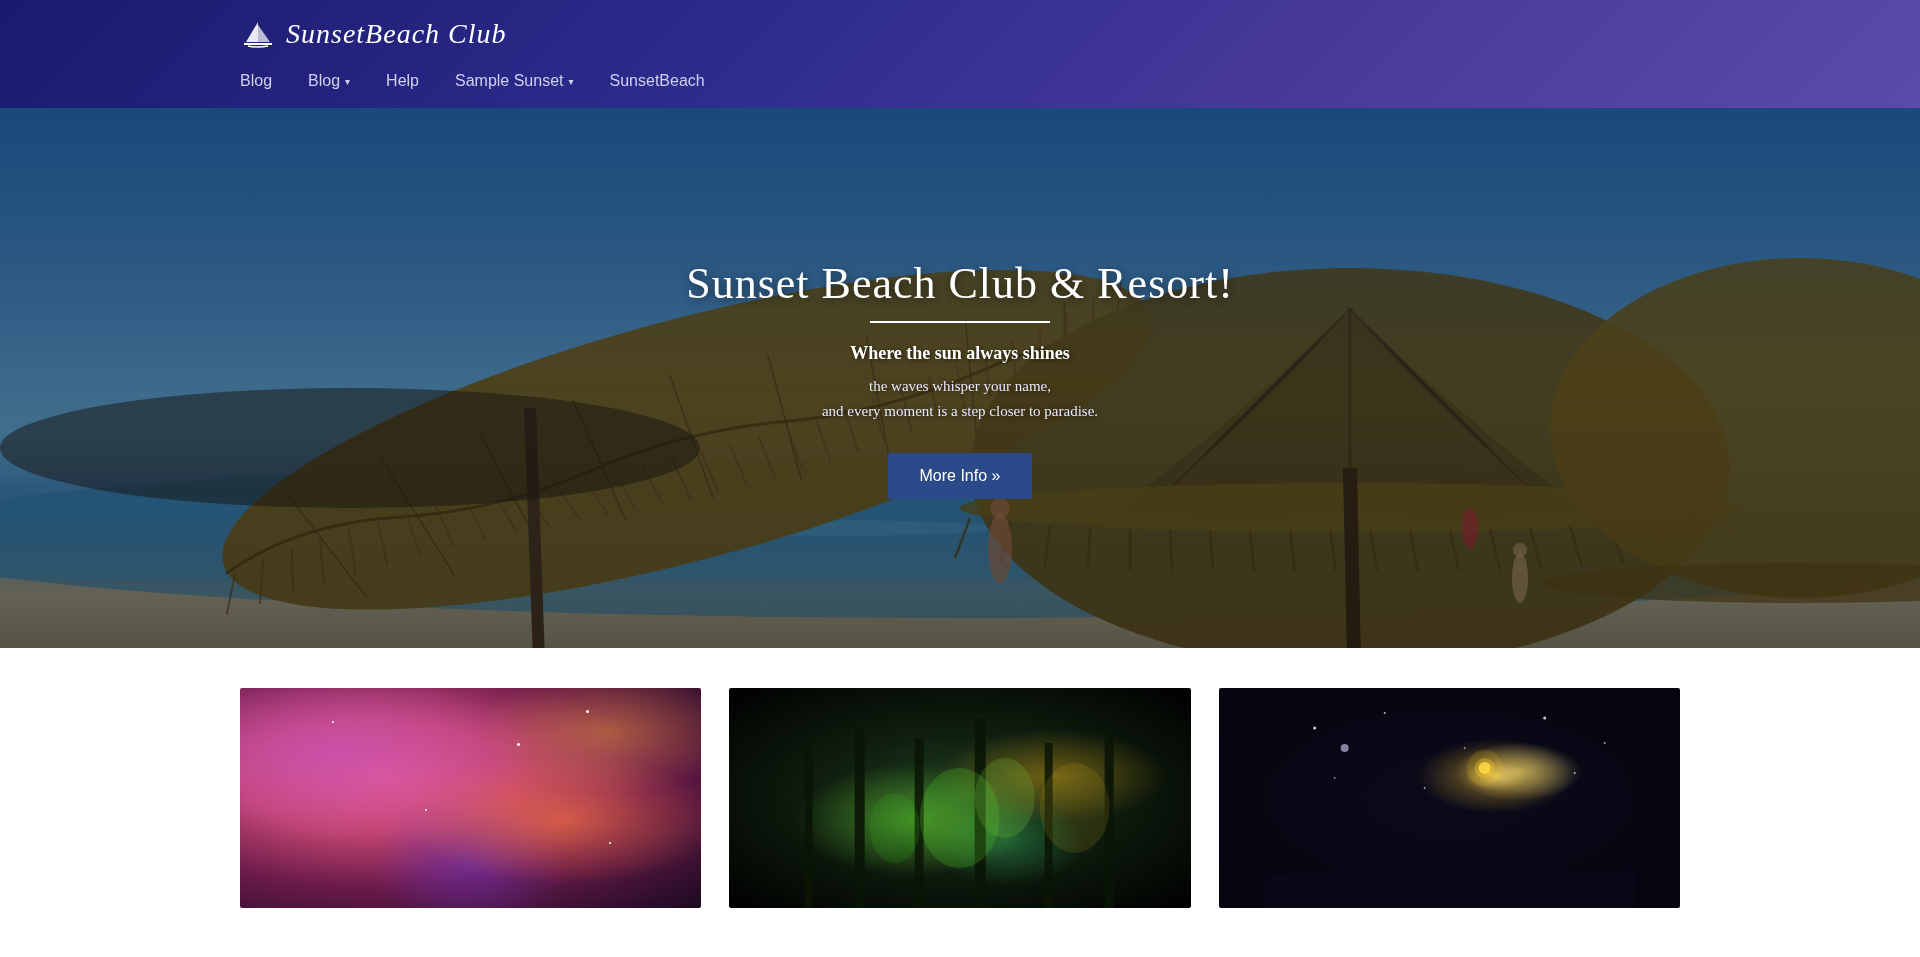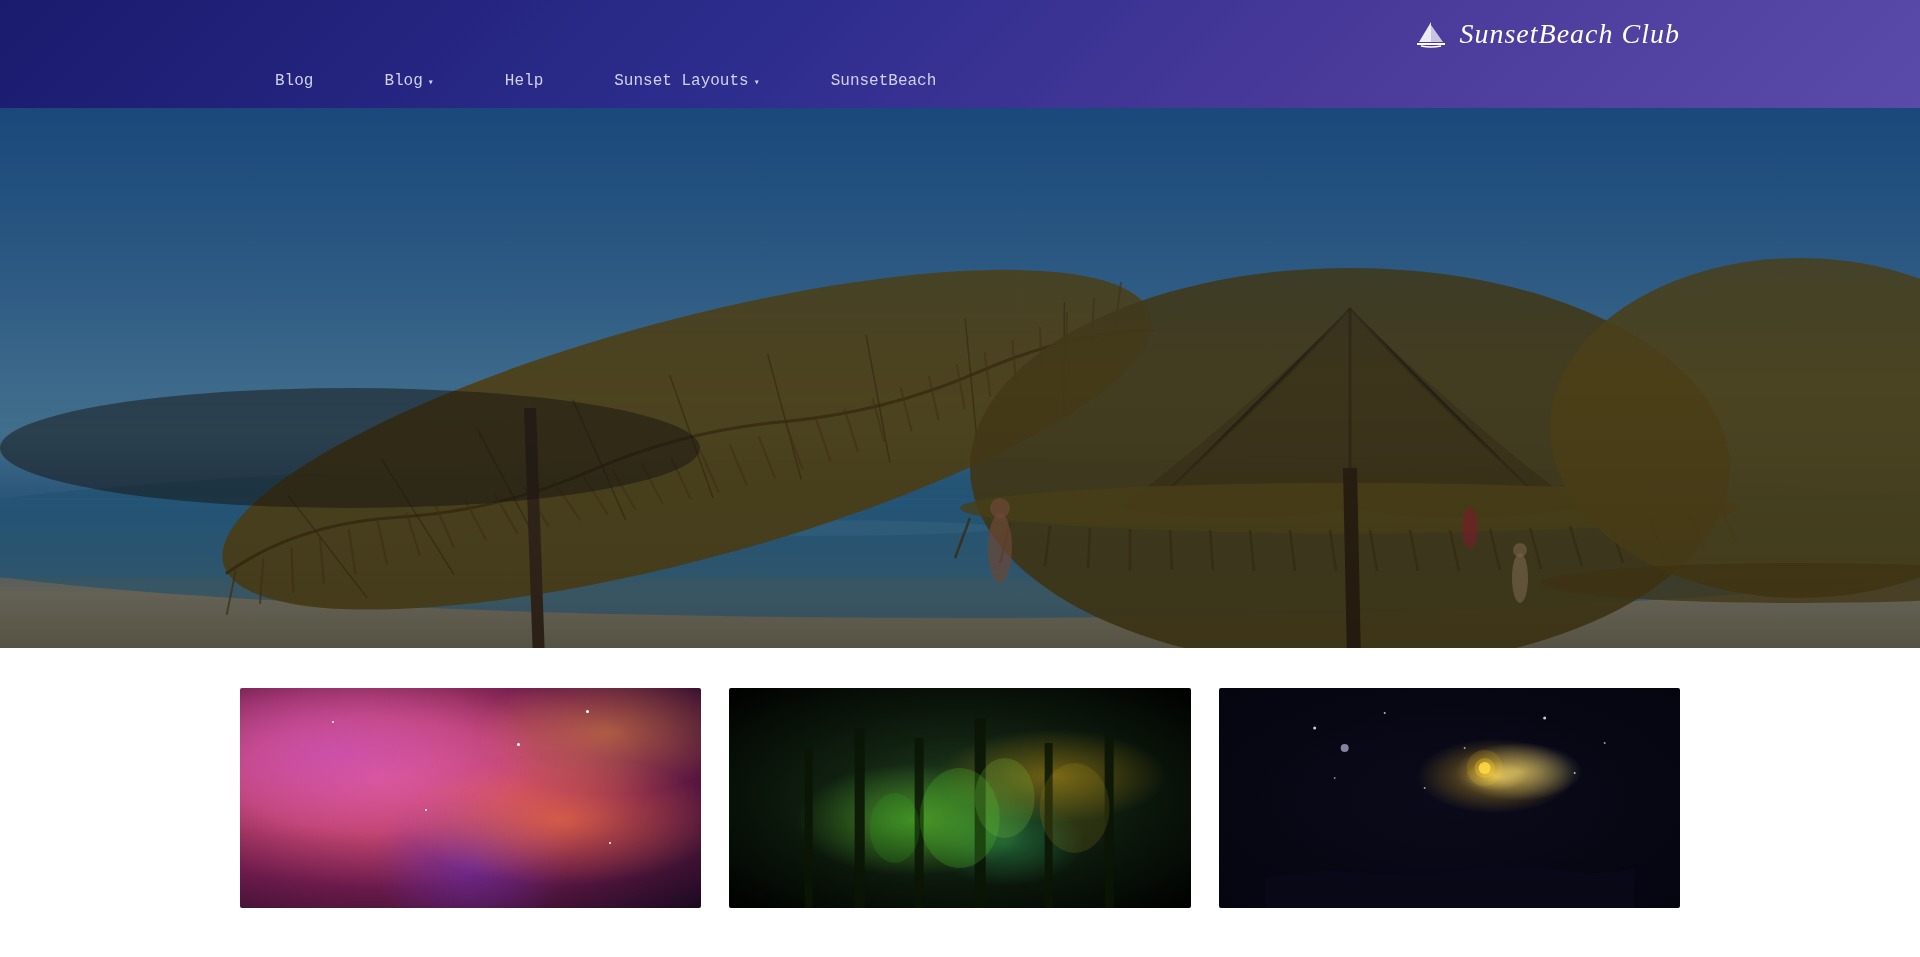--- a/index.html
+++ b/index.html
@@ -10,21 +10,20 @@
       background: linear-gradient(135deg, #1a1a6e 0%, #2d2d8e 40%, #4a3a9a 70%, #5a4aaa 100%);
       padding: 0 240px;
       display: flex;
       flex-direction: column;
     }
 
     .logo-bar {
       padding: 18px 0 10px;
       display: flex;
       align-items: center;
-      justify-content: flex-end;
     }
 
     .logo-text {
       color: #ffffff;
       font-size: 28px;
       font-style: italic;
       font-family: 'Georgia', serif;
       letter-spacing: 1px;
       display: flex;
       align-items: center;
@@ -40,28 +39,27 @@
     .nav-bar {
       display: flex;
       align-items: center;
       gap: 36px;
       padding: 12px 0 18px;
     }
 
     .nav-item {
       color: #d0d0ee;
       font-size: 16px;
-      font-family: Liberation Mono, monospace;
+      font-family: Liberation Sans, sans-serif;
       cursor: pointer;
       text-decoration: none;
       display: flex;
       align-items: center;
       gap: 5px;
       transition: color 0.2s;
-      margin-left: 35px;
     }
 
     .nav-arrow {
       font-size: 10px;
       margin-top: 1px;
     }
 
     
     .hero {
       position: relative;
@@ -255,21 +253,21 @@
       <span>Blog</span>
     </a>
     <a class="nav-item">
       <span>Blog</span>
       <span class="nav-arrow">▾</span>
     </a>
     <a class="nav-item">
       <span>Help</span>
     </a>
     <a class="nav-item">
-      <span>Sunset Layouts</span>
+      <span>Sample Sunset</span>
       <span class="nav-arrow">▾</span>
     </a>
     <a class="nav-item">
       <span>SunsetBeach</span>
     </a>
   </nav>
 </header>
 
 <section class="hero">
 
@@ -366,20 +364,30 @@
       <circle cx="10" cy="12" r="7" fill="#e8b870" opacity="0.6"></circle>
     </g>
 
     <ellipse cx="1470" cy="420" rx="8" ry="20" fill="#dd3030" opacity="0.7"></ellipse>
 
     <rect width="1920" height="540" fill="rgba(0,20,50,0.35)"></rect>
   </svg>
 
   <div class="hero-bg"></div>
 
+  <div class="hero-content">
+    <h1 class="hero-title">Sunset Beach Club &amp; Resort!</h1>
+    <div class="hero-divider"></div>
+    <p class="hero-subtitle">Where the sun always shines</p>
+    <p class="hero-text">
+      <span>the waves whisper your name,</span><br>
+      <span>and every moment is a step closer to paradise.</span>
+    </p>
+    <button class="hero-btn">More Info »</button>
+  </div>
 </section>
 
 <section class="cards-section">
 
   <div class="card">
     <div class="card-1-bg"></div>
     <div class="card-1-nebula"></div>
 
     <div class="star" style="width:2px;height:2px;top:15%;left:20%;"></div>
     <div class="star" style="width:3px;height:3px;top:25%;left:60%;"></div>

